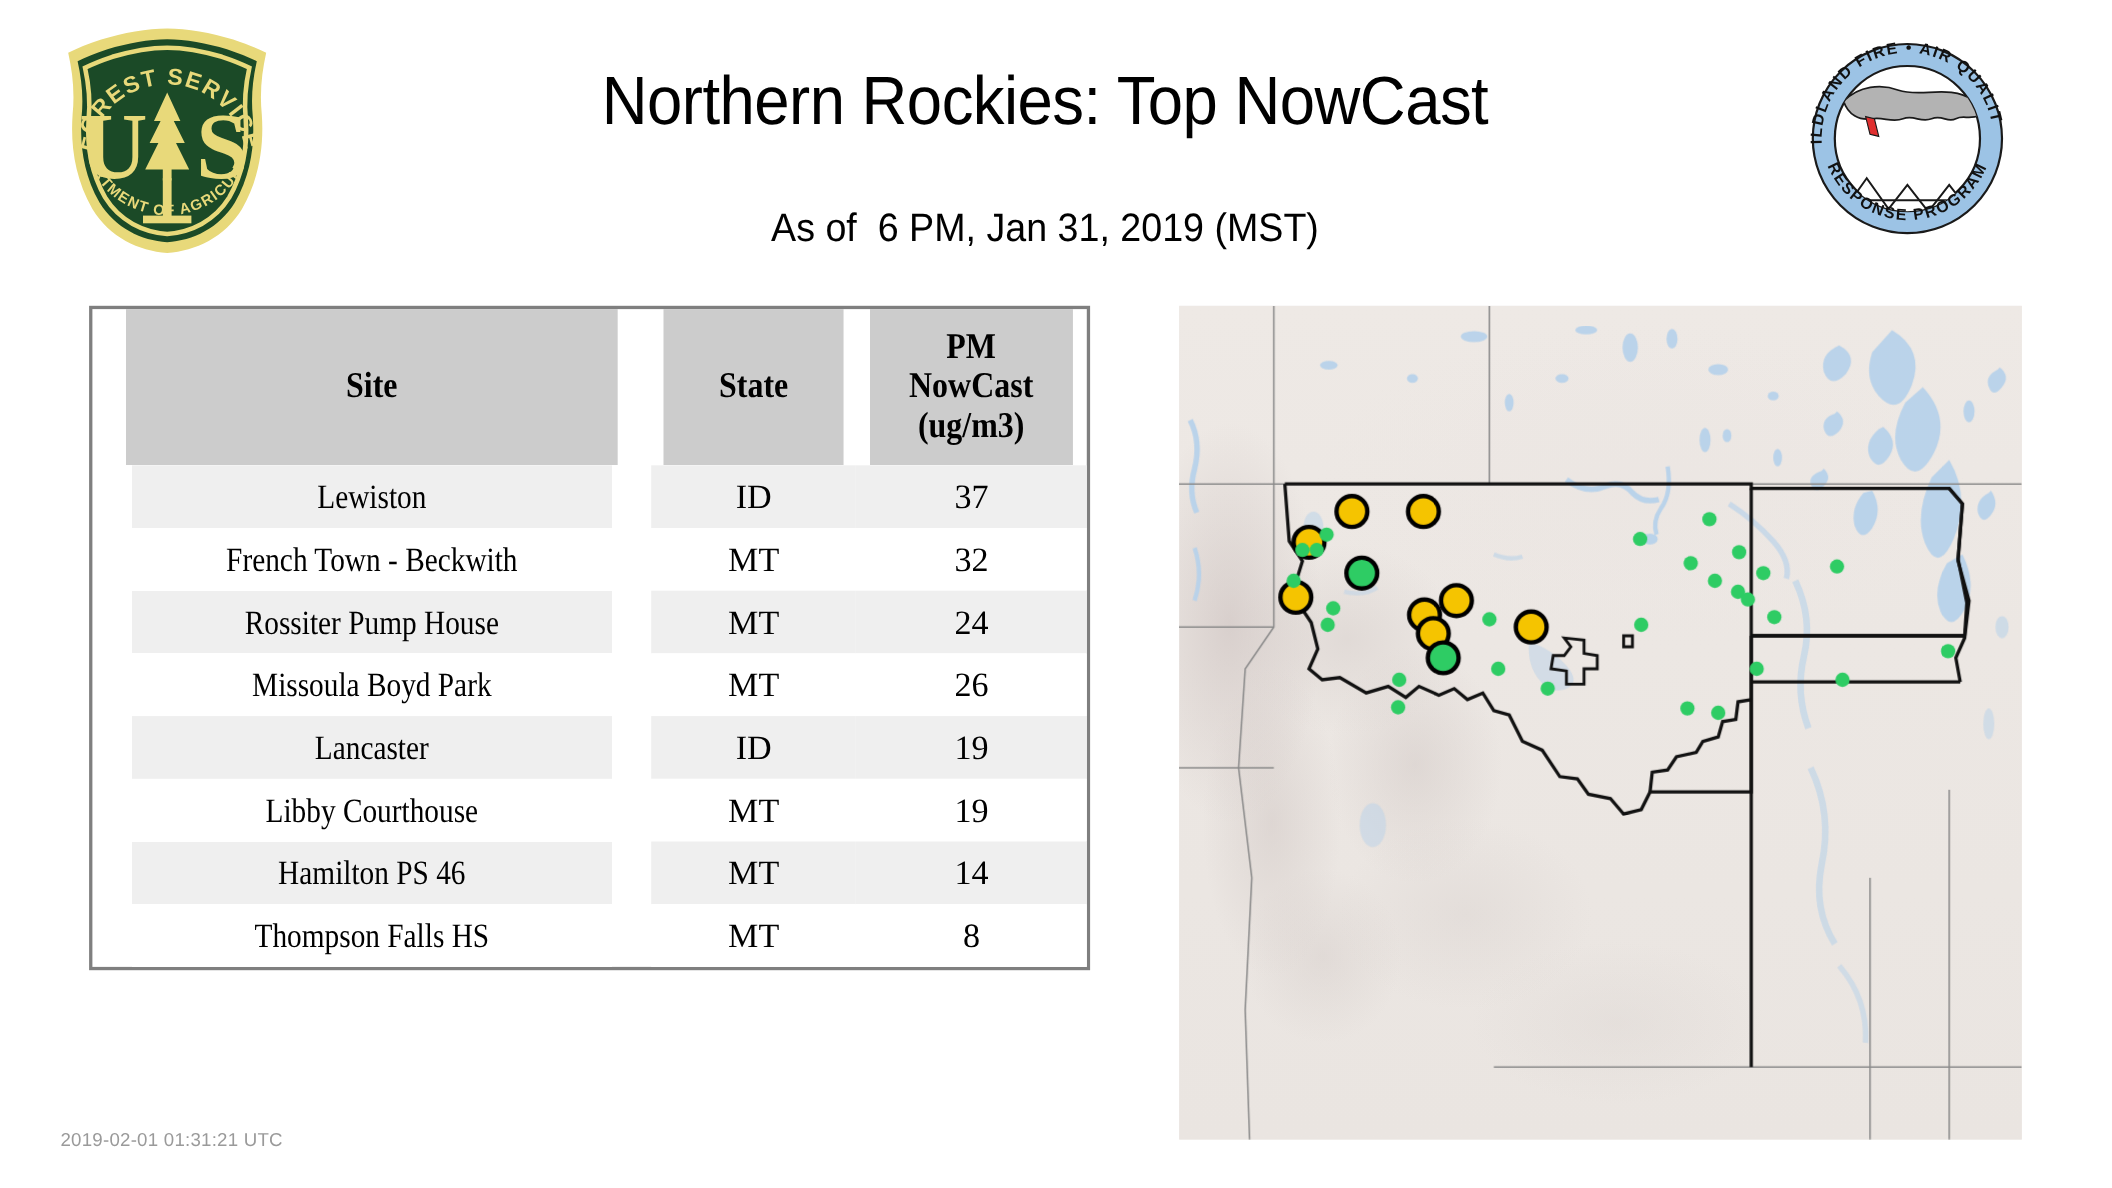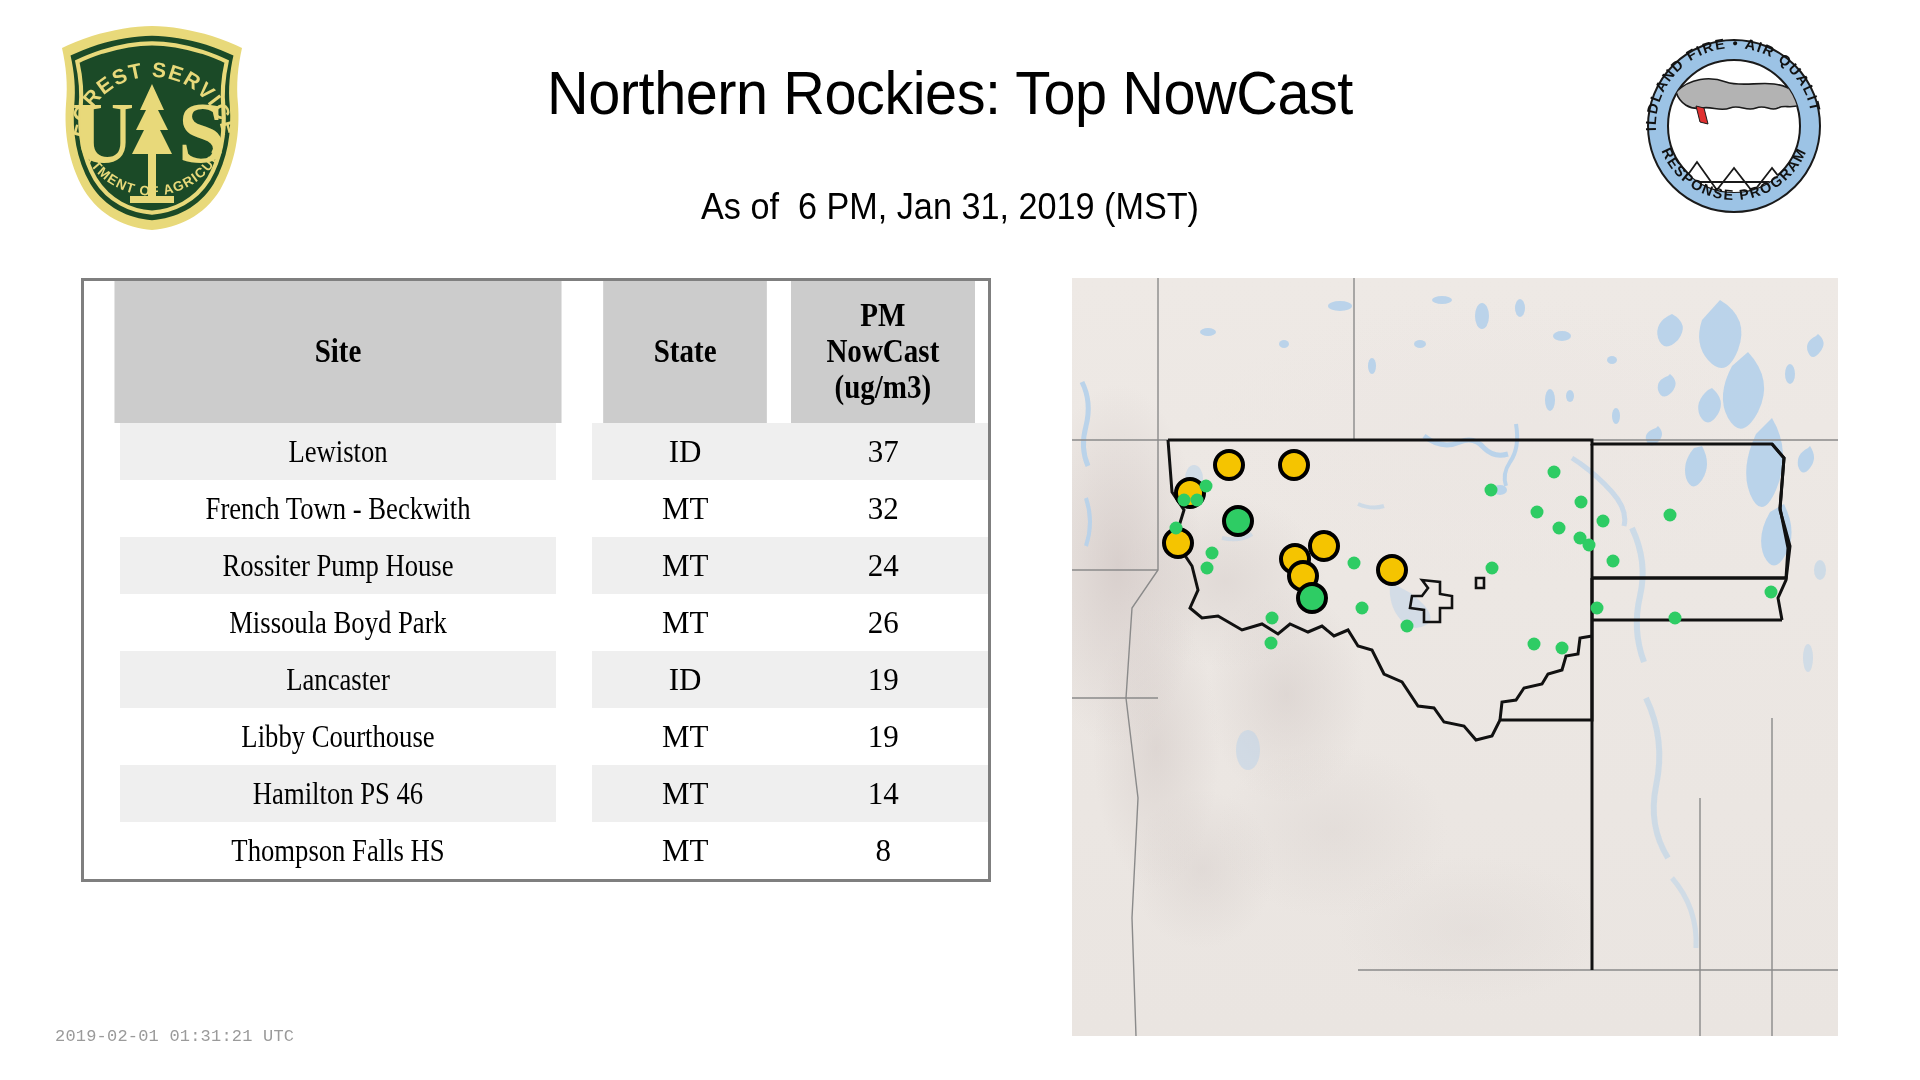--- a/index.html
+++ b/index.html
@@ -150,21 +150,21 @@
   .mk.small {
     width: 13px; height: 13px;
     border: none;
   }
 
   
   #timestamp {
     position: absolute;
     left: 55px;
     top: 1027px;
-    font-family: Liberation Mono, monospace;
+    font-family: Liberation Sans, sans-serif;
     font-size: 17px;
     color: #9a9a9a;
     letter-spacing: 0.2px;
   }
 </style>
 </head>
 <body>
 
 <div id="usfs-logo">
   <svg viewBox="0 0 200 212" width="200" height="212" aria-hidden="true">

